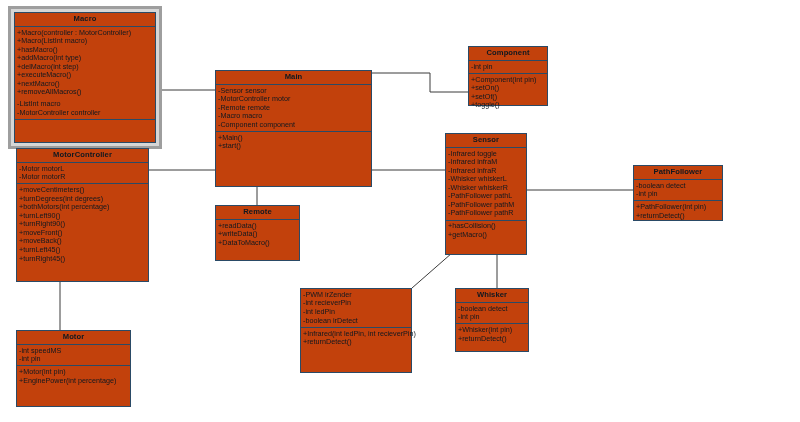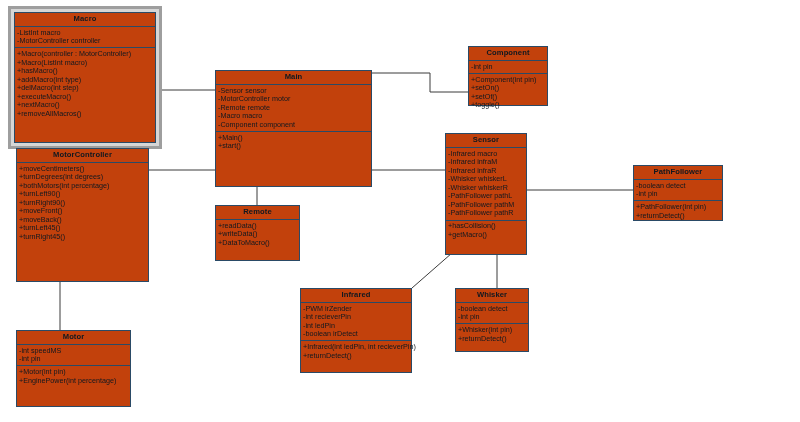--- a/index.html
+++ b/index.html
@@ -59,37 +59,41 @@
       <polyline points="372,73 430,73 430,92 468,92" fill="none" stroke="#3b3b3b" stroke-width="1"></polyline>
       <polyline points="372,170 445,170" fill="none" stroke="#3b3b3b" stroke-width="1"></polyline>
       <polyline points="60,282 60,330" fill="none" stroke="#3b3b3b" stroke-width="1"></polyline>
       <polyline points="527,190 633,190" fill="none" stroke="#3b3b3b" stroke-width="1"></polyline>
       <polyline points="497,255 497,288" fill="none" stroke="#3b3b3b" stroke-width="1"></polyline>
       <polyline points="452,253 412,288" fill="none" stroke="#3b3b3b" stroke-width="1"></polyline>
     </svg>
 <div class="selframe" style="left: 8px; top: 6px; width: 154px; height: 143px;"></div>
     <div class="uml" style="left: 14px; top: 12px; width: 142px; height: 131px;">
       <div class="title">Macro</div>
-      <div class="compart">
-        <div class="row">-ListInt macro</div>
-        <div class="row">-MotorController controller</div>
-      </div>
       <div class="compart last">
         <div class="row">+Macro(controller : MotorController)</div>
         <div class="row">+Macro(ListInt macro)</div>
         <div class="row">+hasMacro()</div>
         <div class="row">+addMacro(int type)</div>
         <div class="row">+delMacro(int step)</div>
         <div class="row">+executeMacro()</div>
         <div class="row">+nextMacro()</div>
         <div class="row">+removeAllMacros()</div>
       </div>
+      <div class="compart">
+        <div class="row">-ListInt macro</div>
+        <div class="row">-MotorController controller</div>
+      </div>
     </div>
     <div class="uml" style="left: 16px; top: 148px; width: 133px; height: 134px;">
       <div class="title">MotorController</div>
+      <div class="compart">
+        <div class="row">-Motor motorL</div>
+        <div class="row">-Motor motorR</div>
+      </div>
       <div class="compart last">
         <div class="row">+moveCentimeters()</div>
         <div class="row">+turnDegrees(int degrees)</div>
         <div class="row">+bothMotors(int percentage)</div>
         <div class="row">+turnLeft90()</div>
         <div class="row">+turnRight90()</div>
         <div class="row">+moveFront()</div>
         <div class="row">+moveBack()</div>
         <div class="row">+turnLeft45()</div>
         <div class="row">+turnRight45()</div>
@@ -136,21 +140,21 @@
       <div class="compart last">
         <div class="row">+Component(int pin)</div>
         <div class="row">+setOn()</div>
         <div class="row">+setOf()</div>
         <div class="row">+toggle()</div>
       </div>
     </div>
     <div class="uml" style="left: 445px; top: 133px; width: 82px; height: 122px;">
       <div class="title">Sensor</div>
       <div class="compart">
-        <div class="row">-Infrared macro</div>
+        <div class="row">-Infrared toggle</div>
         <div class="row">-Infrared infraM</div>
         <div class="row">-Infrared infraR</div>
         <div class="row">-Whisker whiskerL</div>
         <div class="row">-Whisker whiskerR</div>
         <div class="row">-PathFollower pathL</div>
         <div class="row">-PathFollower pathM</div>
         <div class="row">-PathFollower pathR</div>
       </div>
       <div class="compart last">
         <div class="row">+hasCollision()</div>
@@ -162,21 +166,20 @@
       <div class="compart">
         <div class="row">-boolean detect</div>
         <div class="row">-int pin</div>
       </div>
       <div class="compart last">
         <div class="row">+PathFollower(int pin)</div>
         <div class="row">+returnDetect()</div>
       </div>
     </div>
     <div class="uml" style="left: 300px; top: 288px; width: 112px; height: 85px;">
-      <div class="title">Infrared</div>
       <div class="compart">
         <div class="row">-PWM irZender</div>
         <div class="row">-int recieverPin</div>
         <div class="row">-int ledPin</div>
         <div class="row">-boolean irDetect</div>
       </div>
       <div class="compart last">
         <div class="row">+Infrared(int ledPin, int recieverPin)</div>
         <div class="row">+returnDetect()</div>
       </div>

